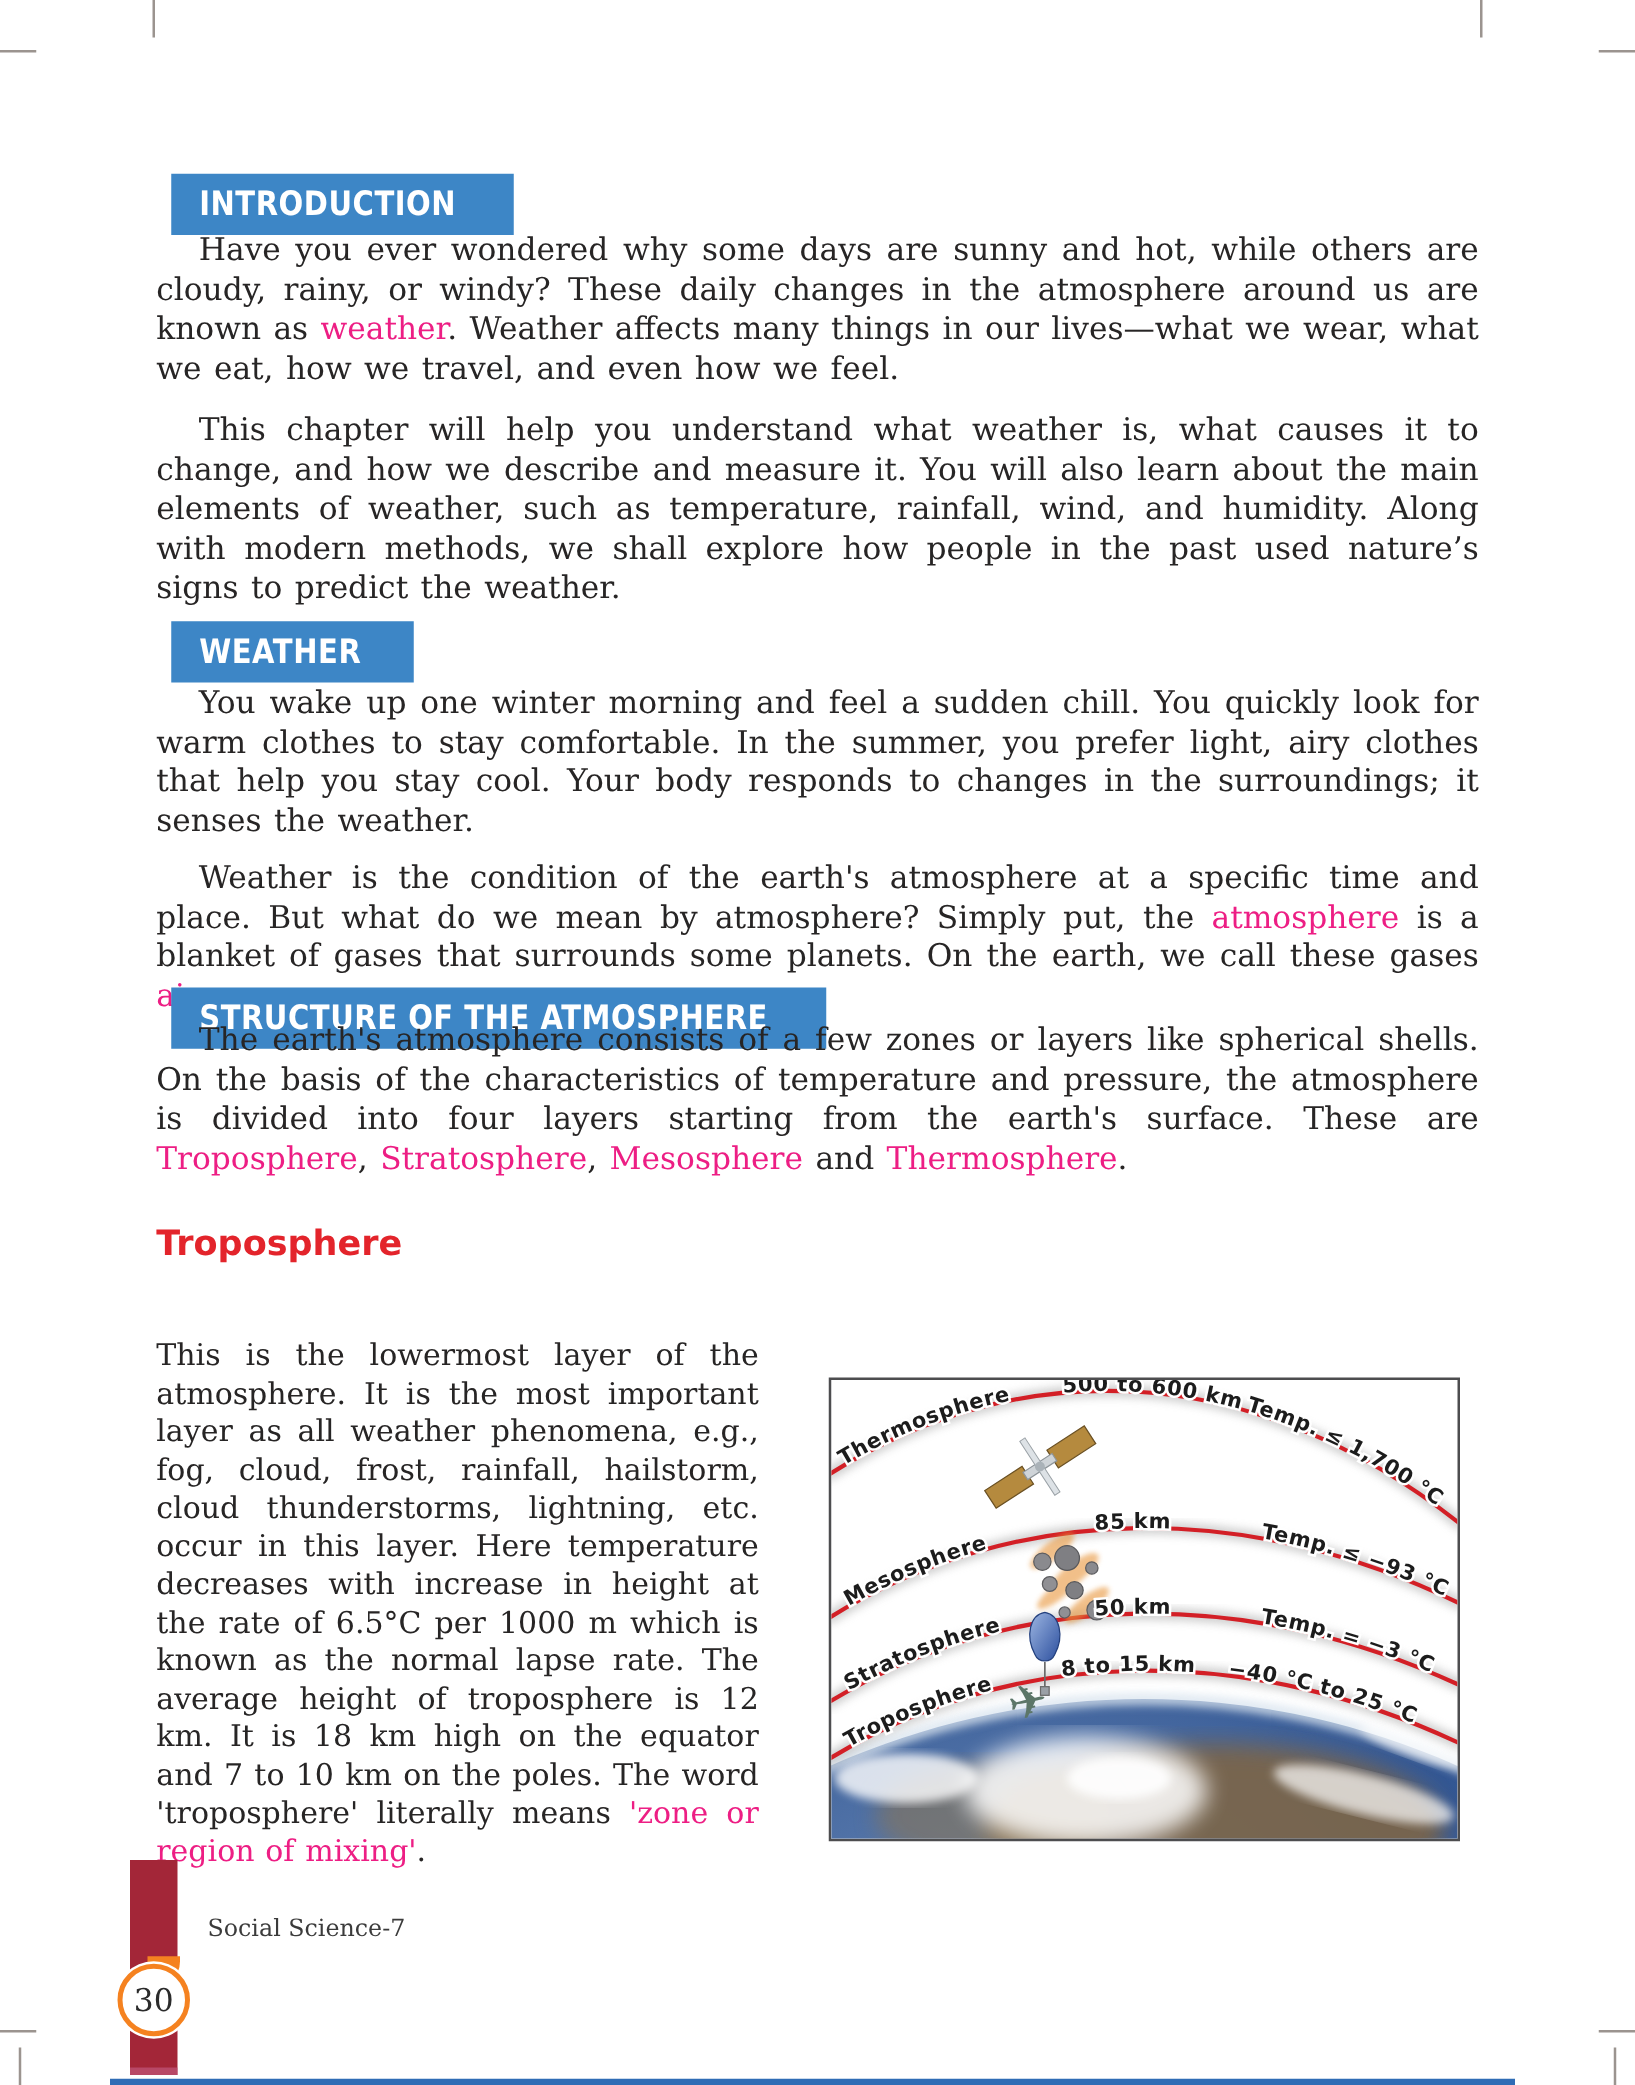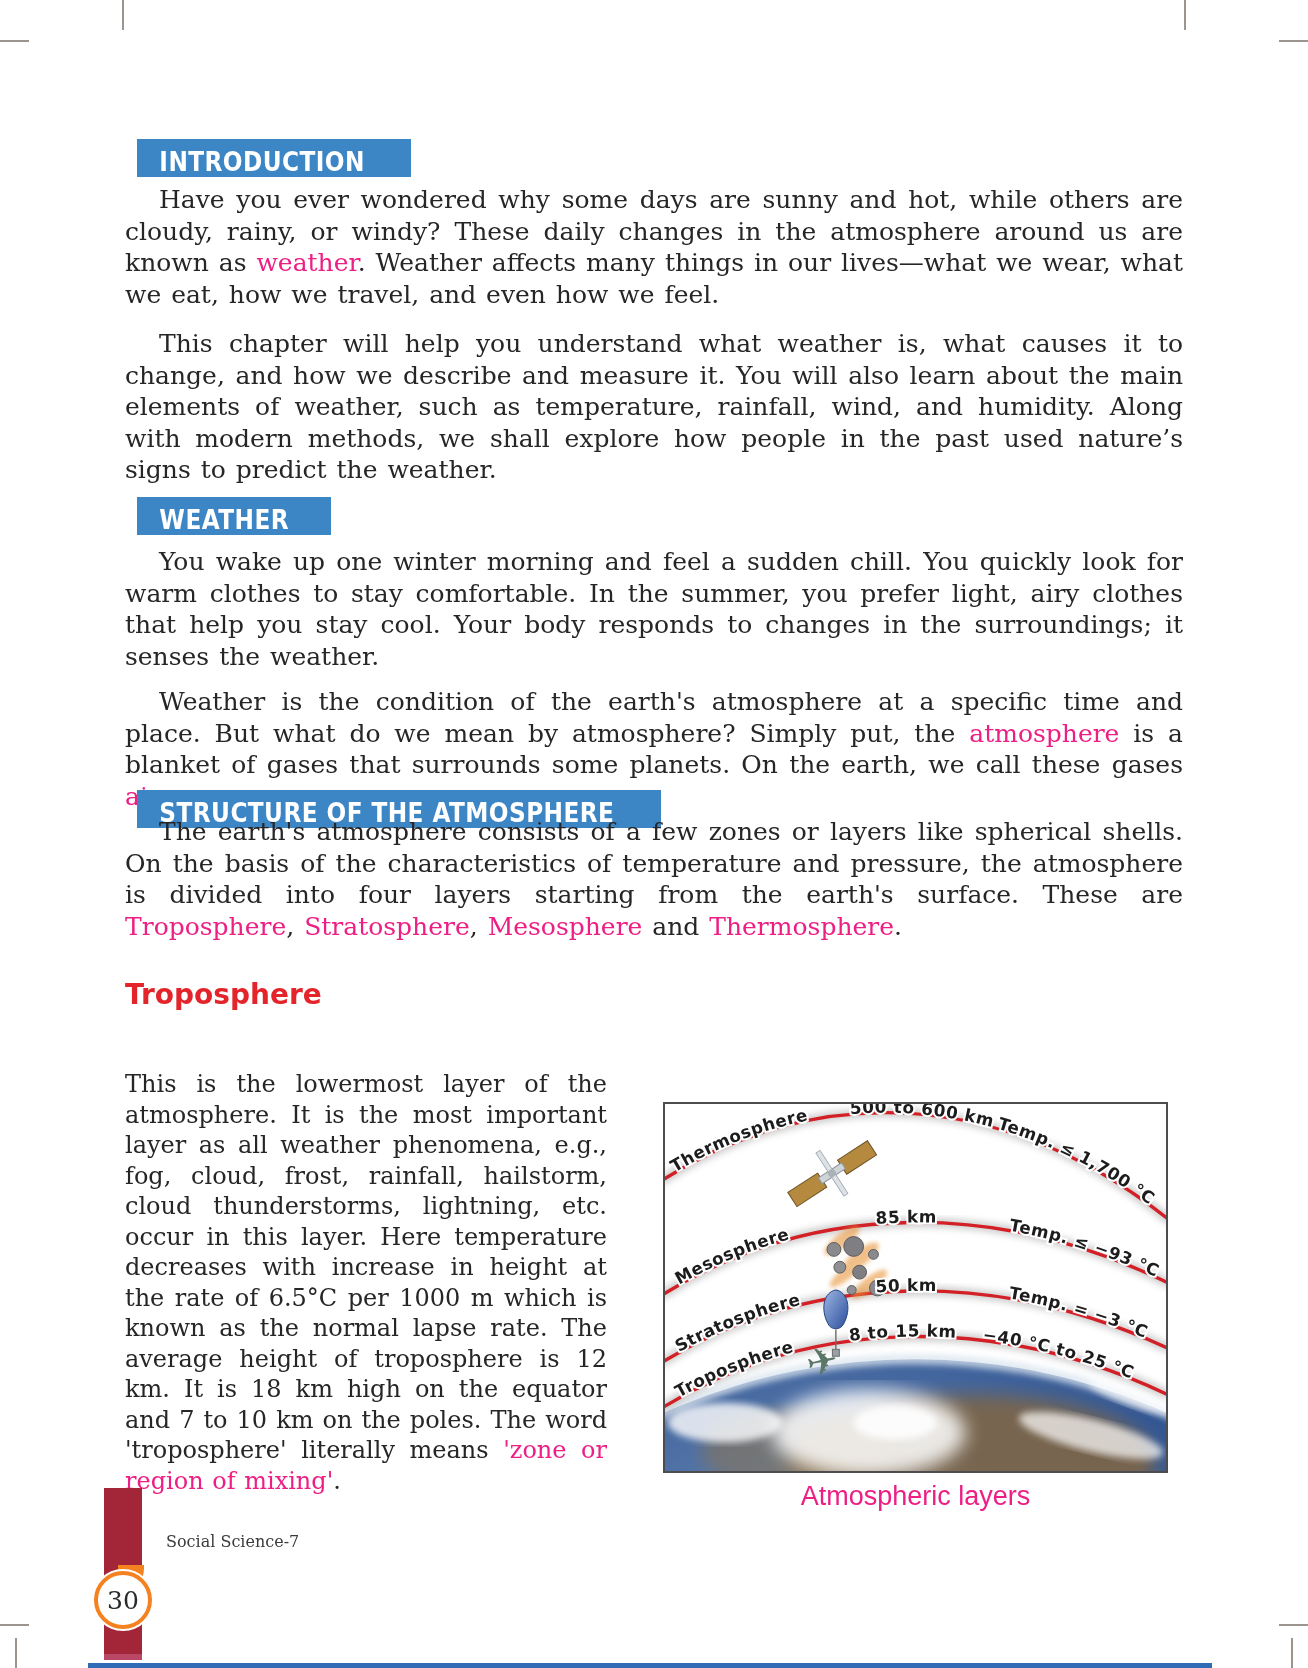--- a/index.html
+++ b/index.html
@@ -3,21 +3,21 @@
 <meta charset="utf-8">
 <style>
   html,body{margin:0;padding:0;background:#ffffff;}
   #page{position:relative;width:1308px;height:1668px;background:#ffffff;overflow:hidden;
         font-family:"DejaVu Serif", serif;color:#272525;}
 
   
   .cropmark{position:absolute;background:#9b948f;}
 
   
-  .banner{position:absolute;background:#3d86c6;height:38px;display:flex;align-items:flex-end;}
+  .banner{position:absolute;background:#3d86c6;height:49px;display:flex;align-items:center;}
   .banner .blabel{font-family:"DejaVu Sans", sans-serif;font-weight:bold;color:#ffffff;
                   font-size:27px;letter-spacing:.5px;padding-left:26px;white-space:nowrap;
                   transform:scaleX(.86);transform-origin:left center;}
 
   
   .para{position:absolute;left:125px;width:1058px;text-align:justify;
         font-size:25px;line-height:31.5px;word-spacing:2px;}
   .para .indent{display:inline-block;width:34px;}
   .pink{color:#ed1e84;}
 
@@ -38,21 +38,21 @@
             fill:#1c1c1c;letter-spacing:.6px;stroke:#ffffff;stroke-width:4px;paint-order:stroke;}
 
   
   .ribbon{position:absolute;left:104px;top:1488px;width:38px;height:172px;background:#a32638;}
   .ribbon .fold{position:absolute;left:0;bottom:0;width:100%;height:6px;background:#c0577b;opacity:.7;}
   .badge-curl{position:absolute;left:118px;top:1565px;width:26px;height:26px;background:#f58220;
               border-radius:0 0 22px 0;}
   .badge{position:absolute;left:94px;top:1571px;width:50px;height:50px;background:#ffffff;
          border:4px solid #f58220;border-radius:50%;display:flex;align-items:center;justify-content:center;
          font-size:25px;color:#2b2b2b;box-shadow:0 0 0 2px #ffffff;}
-  .booklabel{position:absolute;left:166px;top:1532px;font-size:16px;color:#3b3b3b;}
+  .booklabel{position:absolute;left:166px;top:1532px;font-size:19px;color:#3b3b3b;}
 
   .footline{position:absolute;left:88px;top:1663px;width:1124px;height:5px;background:#2f6cb5;}
 </style>
 </head>
 <body>
 
 <div id="page">
 
   <div class="cropmark" style="left:122px;top:0;width:2px;height:30px;"></div>
   <div class="cropmark" style="left:0;top:40px;width:29px;height:2px;"></div>
@@ -196,21 +196,20 @@
         <text class="arcLabel"><textPath href="#stratoArc" startOffset="43%">50 km</textPath></text>
         <text class="arcLabel"><textPath href="#stratoArc" startOffset="68%">Temp. = −3 °C</textPath></text>
 
         <text class="arcLabel"><textPath href="#tropoArc" startOffset="4%">Troposphere</textPath></text>
         <text class="arcLabel"><textPath href="#tropoArc" startOffset="38%">8 to 15 km</textPath></text>
         <text class="arcLabel"><textPath href="#tropoArc" startOffset="63%">−40 °C to 25 °C</textPath></text>
       </g>
     </svg>
   </div>
 
-  <div class="figcaption">Atmospheric layers</div>
 
   <div class="ribbon">
       <div class="fold"></div>
     </div>
   <div class="badge-curl"></div>
   <div class="badge">30</div>
   <div class="booklabel">Social Science-7</div>
   <div class="footline"></div>
 
 </div>

